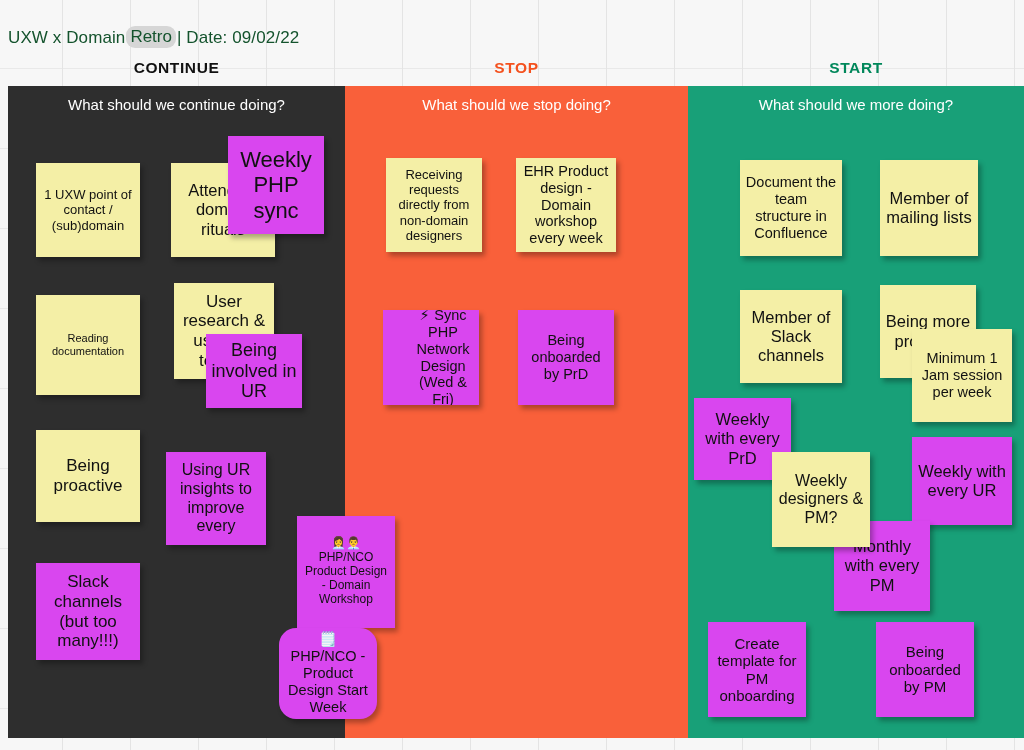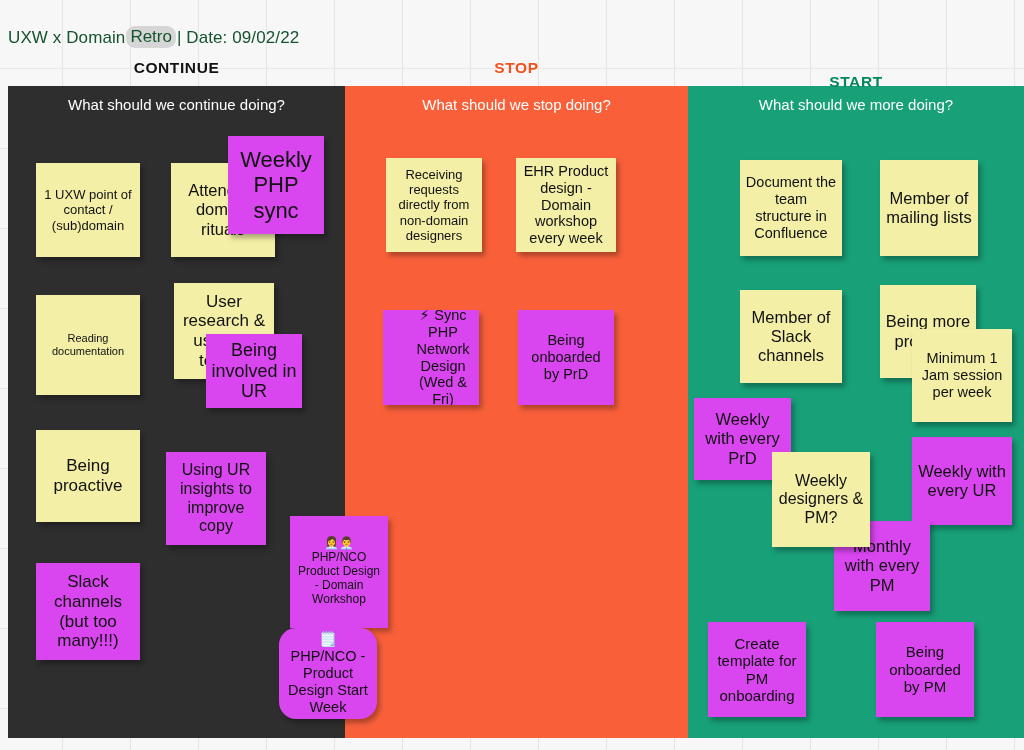--- a/index.html
+++ b/index.html
@@ -111,21 +111,21 @@
 <div id="grid-backdrop"></div>
 
 <div id="title-bar">
   <span class="t-seg">UXW x Domain </span>
     <span class="t-highlight">Retro</span>
     <span class="t-seg"> | Date: 09/02/22</span>
 </div>
 
 <div class="col-head" id="head-continue" style="left: 8px; width: 337px; color: rgb(17, 17, 17);">CONTINUE</div>
 <div class="col-head" id="head-stop" style="left: 345px; width: 343px; color: rgb(244, 81, 30);">STOP</div>
-<div class="col-head" id="head-start" style="left: 688px; width: 336px; color: rgb(0, 135, 90); margin-top: 14px;">START</div>
+<div class="col-head" id="head-start" style="left: 688px; width: 336px; color: rgb(0, 135, 90);">START</div>
 
 <div class="column" id="col-continue" style="left: 8px; width: 337px; background: rgb(46, 46, 46);">
   <div class="col-banner">What should we continue doing?</div>
 </div>
 <div class="column" id="col-stop" style="left: 345px; width: 343px; background: rgb(249, 96, 58);">
   <div class="col-banner">What should we stop doing?</div>
 </div>
 <div class="column" id="col-start" style="left: 688px; width: 336px; background: rgb(24, 160, 120);">
   <div class="col-banner">What should we more doing?</div>
 </div>
@@ -146,26 +146,26 @@
     <div class="note yellow" style="left: 174px; top: 283px; width: 100px; height: 96px; font-size: 17px; z-index: 11;">
       <span>User research &amp; usability testing</span>
     </div>
     <div class="note pink" style="left: 206px; top: 334px; width: 96px; height: 74px; font-size: 18px; z-index: 14;">
       <span>Being involved in UR</span>
     </div>
     <div class="note yellow" style="left: 36px; top: 430px; width: 104px; height: 92px; font-size: 17px; z-index: 11;">
       <span>Being proactive</span>
     </div>
     <div class="note pink" style="left: 166px; top: 452px; width: 100px; height: 93px; font-size: 16px; z-index: 11;">
-      <span>Using UR insights to improve copy</span>
+      <span>Using UR insights to improve every</span>
     </div>
     <div class="note pink" style="left: 36px; top: 563px; width: 104px; height: 97px; font-size: 17px; z-index: 11;">
       <span>Slack channels (but too many!!!)</span>
     </div>
-    <div class="note pink" style="left: 290px; top: 516px; width: 98px; height: 112px; font-size: 12px; z-index: 13;">
+    <div class="note pink" style="left: 297px; top: 516px; width: 98px; height: 112px; font-size: 12px; z-index: 13;">
       <span><span class="emoji">👩‍💼👨‍💼 </span><span>PHP/NCO Product Design - Domain Workshop</span></span>
     </div>
     <div class="note pink" style="left: 279px; top: 628px; width: 98px; height: 91px; font-size: 14.5px; z-index: 13; border-radius: 17px;">
       <span><span class="emoji">🗒️ </span><span>PHP/NCO - Product Design Start Week</span></span>
     </div>
     <div class="note yellow" style="left: 386px; top: 158px; width: 96px; height: 94px; font-size: 13px; z-index: 11;">
       <span>Receiving requests directly from non-domain designers</span>
     </div>
     <div class="note yellow" style="left: 516px; top: 158px; width: 100px; height: 94px; font-size: 14.5px; z-index: 11;">
       <span>EHR Product design - Domain workshop every week</span>

